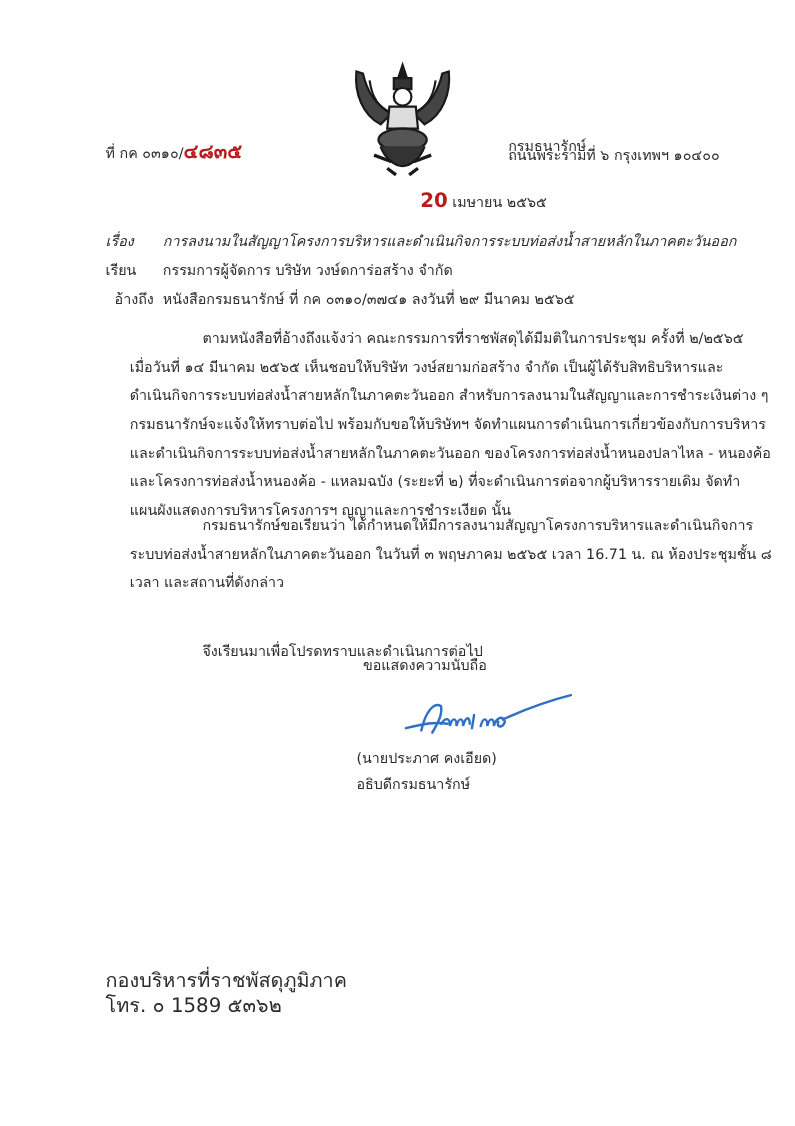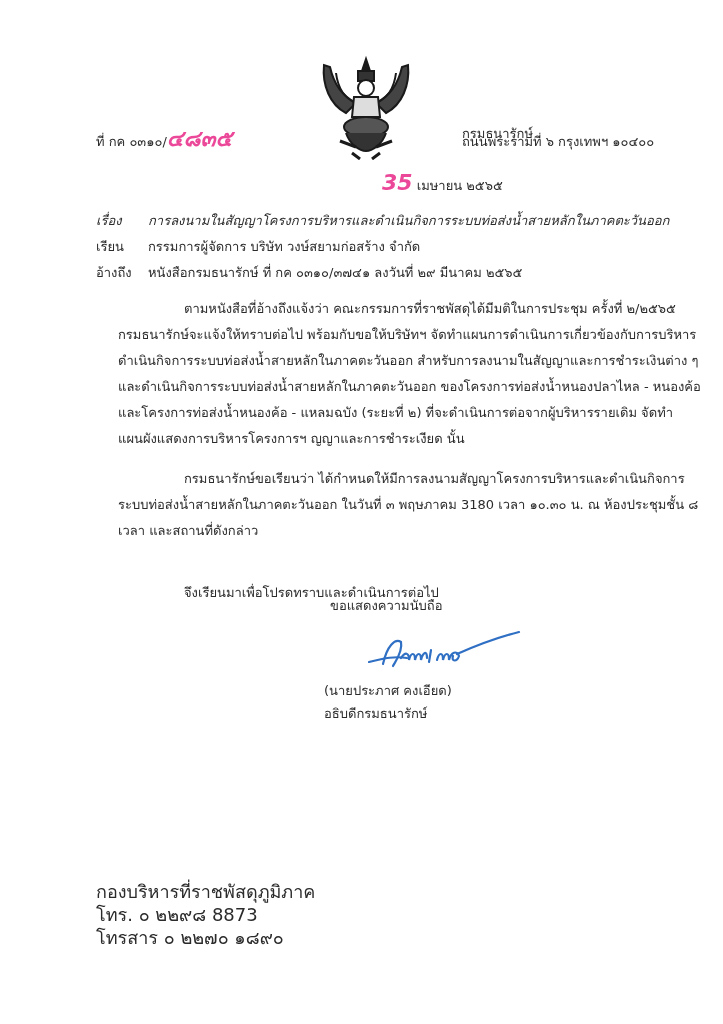--- a/index.html
+++ b/index.html
@@ -8,21 +8,21 @@
   }
   body {
     font-family: "DejaVu Sans", "Liberation Sans", sans-serif;
     color: #2b2b2b;
     position: relative;
   }
   .page { position: absolute; left: 0; top: 0; width: 723px; height: 1024px; background: #fff; }
   .abs { position: absolute; white-space: nowrap; }
   .txt { font-size: 13px; line-height: 18px; }
   .emblem { position: absolute; left: 316px; top: 55px; width: 100px; height: 105px; }
-  .handwritten { color: #ec4899; font-style: italic; font-weight: bold; font-size: 22px; }
+  .handwritten { color: #b91c1c; font-weight: bold; font-size: 18px; }
   .label-col { display: inline-block; width: 52px; }
   .para { position: absolute; left: 118px; width: 562px; font-size: 13px; line-height: 26px; text-align: justify; }
   .para p { white-space: nowrap; }
   .indent { padding-left: 66px; }
   .sig-block { position: absolute; left: 330px; width: 160px; font-size: 13px; line-height: 20px; }
   .signature { position: absolute; left: 365px; top: 628px; width: 160px; height: 50px; }
   .footer { position: absolute; left: 118px; top: 880px; font-size: 18px; line-height: 23px; }
 </style>
 </head>
 <body>
@@ -47,46 +47,47 @@
   </svg>
 
   <div class="abs txt" style="left:96px; top:130px;">
     <span>ที่ กค ๐๓๑๐/</span><span class="handwritten">๔๘๓๕</span>
   </div>
 
   <div class="abs txt" style="left:462px; top:125px;">กรมธนารักษ์</div>
   <div class="abs txt" style="left:462px; top:133px;">ถนนพระรามที่ ๖ กรุงเทพฯ ๑๐๔๐๐</div>
 
   <div class="abs txt" style="left:382px; top:174px;">
-    <span class="handwritten">35</span>
+    <span class="handwritten">20</span>
     <span>เมษายน ๒๕๖๕</span>
   </div>
 
   <div class="abs txt" style="left:96px; top:212px;font-style:italic;">
     <span class="label-col">เรื่อง</span><span>การลงนามในสัญญาโครงการบริหารและดำเนินกิจการระบบท่อส่งน้ำสายหลักในภาคตะวันออก</span>
   </div>
   <div class="abs txt" style="left:96px; top:238px;">
-    <span class="label-col">เรียน</span><span>กรรมการผู้จัดการ บริษัท วงษ์สยามก่อสร้าง จำกัด</span>
+    <span class="label-col">เรียน</span><span>กรรมการผู้จัดการ บริษัท วงษ์ดการ่อสร้าง จำกัด</span>
   </div>
-  <div class="abs txt" style="left:96px; top:264px;">
+  <div class="abs txt" style="left:96px; top:264px;text-align:center;">
     <span class="label-col">อ้างถึง</span><span>หนังสือกรมธนารักษ์ ที่ กค ๐๓๑๐/๓๗๔๑ ลงวันที่ ๒๙ มีนาคม ๒๕๖๕</span>
   </div>
 
   <div class="para" style="top:296px;">
     <p class="indent">ตามหนังสือที่อ้างถึงแจ้งว่า คณะกรรมการที่ราชพัสดุได้มีมติในการประชุม ครั้งที่ ๒/๒๕๖๕</p>
+    <p>เมื่อวันที่ ๑๔ มีนาคม ๒๕๖๕ เห็นชอบให้บริษัท วงษ์สยามก่อสร้าง จำกัด เป็นผู้ได้รับสิทธิบริหารและ</p>
+    <p>ดำเนินกิจการระบบท่อส่งน้ำสายหลักในภาคตะวันออก สำหรับการลงนามในสัญญาและการชำระเงินต่าง ๆ</p>
     <p>กรมธนารักษ์จะแจ้งให้ทราบต่อไป พร้อมกับขอให้บริษัทฯ จัดทำแผนการดำเนินการเกี่ยวข้องกับการบริหาร</p>
-    <p>ดำเนินกิจการระบบท่อส่งน้ำสายหลักในภาคตะวันออก สำหรับการลงนามในสัญญาและการชำระเงินต่าง ๆ</p>
     <p>และดำเนินกิจการระบบท่อส่งน้ำสายหลักในภาคตะวันออก ของโครงการท่อส่งน้ำหนองปลาไหล - หนองค้อ</p>
     <p>และโครงการท่อส่งน้ำหนองค้อ - แหลมฉบัง (ระยะที่ ๒) ที่จะดำเนินการต่อจากผู้บริหารรายเดิม จัดทำ</p>
     <p>แผนผังแสดงการบริหารโครงการฯ ญญาและการชำระเงียด นั้น</p>
   </div>
 
   <div class="para" style="top:466px;">
     <p class="indent">กรมธนารักษ์ขอเรียนว่า ได้กำหนดให้มีการลงนามสัญญาโครงการบริหารและดำเนินกิจการ</p>
-    <p>ระบบท่อส่งน้ำสายหลักในภาคตะวันออก ในวันที่ ๓ พฤษภาคม 3180 เวลา ๑๐.๓๐ น. ณ ห้องประชุมชั้น ๘</p>
+    <p>ระบบท่อส่งน้ำสายหลักในภาคตะวันออก ในวันที่ ๓ พฤษภาคม ๒๕๖๕ เวลา 16.71 น. ณ ห้องประชุมชั้น ๘</p>
     <p>เวลา และสถานที่ดังกล่าว</p>
   </div>
 
   <div class="abs txt" style="left:184px; top:584px;">จึงเรียนมาเพื่อโปรดทราบและดำเนินการต่อไป</div>
 
   <div class="sig-block" style="top:596px;">ขอแสดงความนับถือ</div>
 
   <svg class="signature" viewBox="0 0 160 50">
     <g fill="none" stroke="#2f6fc4" stroke-width="2.2" stroke-linecap="round">
       <path d="M4 34 C20 30 30 28 42 30"></path>
@@ -96,17 +97,16 @@
       <path d="M72 32 C74 24 78 24 78 32 C80 24 84 24 84 32 C86 24 92 22 94 28 C92 34 86 34 88 28"></path>
       <path d="M92 26 C110 18 130 10 154 4"></path>
     </g>
   </svg>
 
   <div class="sig-block" style="left:324px; top:704px; width:172px;">อธิบดีกรมธนารักษ์</div>
   <div class="sig-block" style="left:324px; top:681px; width:172px;">(นายประภาศ  คงเอียด)</div>
 
   <div class="footer" style="left:96px;">
     <div>กองบริหารที่ราชพัสดุภูมิภาค</div>
-    <div>โทร. ๐ ๒๒๙๘ 8873</div>
-    <div>โทรสาร ๐ ๒๒๗๐ ๑๘๙๐</div>
+    <div>โทร. ๐ 1589 ๕๓๖๒</div>
   </div>
 
 </div>
 
 </body></html>

